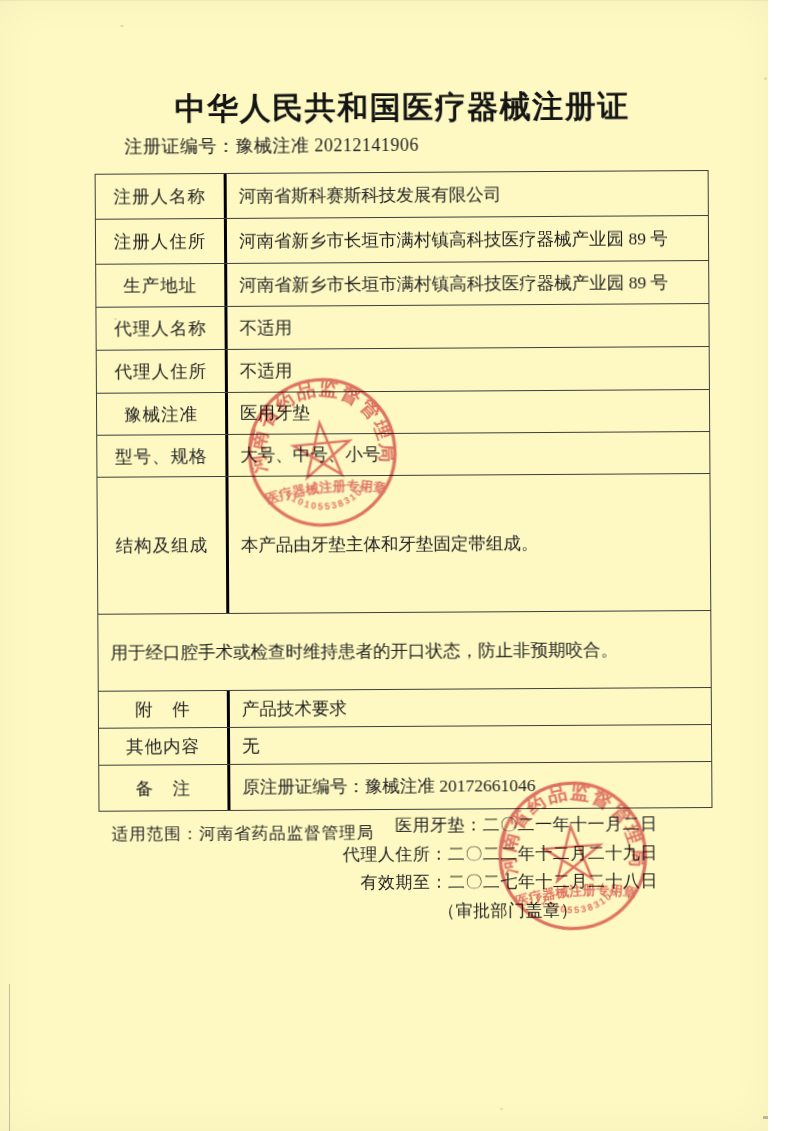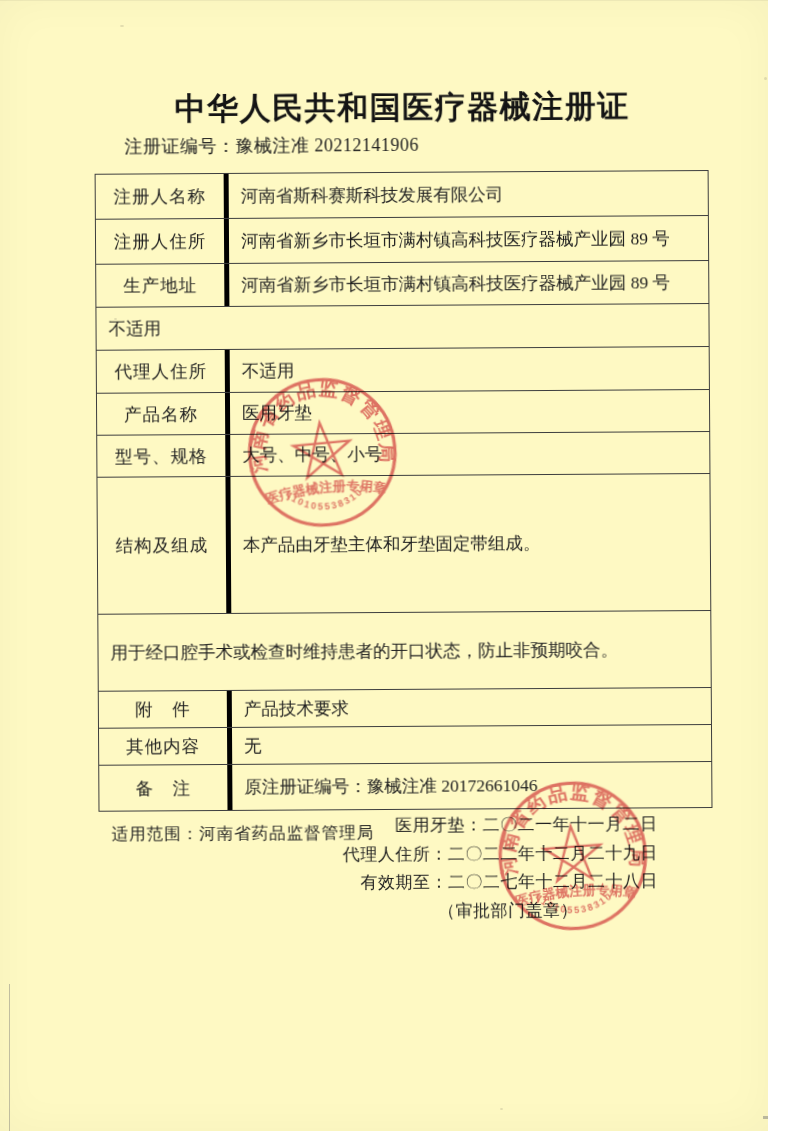--- a/index.html
+++ b/index.html
@@ -21,21 +21,21 @@
   }
   .certline { position:absolute; top:133px; left:127px; font-size:18px; letter-spacing:0.5px; }
 
   .table {
     position:absolute; top:172px; left:97px; width:612px;
     border:1px solid #3d3d3d;
   }
   .tr { display:flex; border-top:1px solid #3d3d3d; }
   .tr:first-child { border-top:none; }
   .th {
-    flex:0 0 128px; width:128px; border-right:5px solid #000000;
+    flex:0 0 128px; width:128px; border-right:3px solid #000000;
     display:flex; align-items:center; justify-content:center;
     font-size:17.5px; letter-spacing:1px; text-align:center;
   }
   .td {
     flex:1; display:flex; align-items:center;
     padding:3px 10px 3px 12px; font-size:17.5px; line-height:35px;
   }
 
   .dept-line { position:absolute; top:822px; left:110px; font-size:16.5px; letter-spacing:1px; }
   .dates {
@@ -77,28 +77,29 @@
       </div>
       <div class="tr" style="height:44px">
         <div class="th">注册人住所</div>
         <div class="td">河南省新乡市长垣市满村镇高科技医疗器械产业园 89 号</div>
       </div>
       <div class="tr" style="height:42px">
         <div class="th">生产地址</div>
         <div class="td">河南省新乡市长垣市满村镇高科技医疗器械产业园 89 号</div>
       </div>
       <div class="tr" style="height:42px">
+        <div class="th">代理人名称</div>
         <div class="td">不适用</div>
       </div>
       <div class="tr" style="height:42px">
         <div class="th">代理人住所</div>
         <div class="td">不适用</div>
       </div>
       <div class="tr" style="height:41px">
-        <div class="th">产品名称</div>
+        <div class="th">豫械注准</div>
         <div class="td">医用牙垫</div>
       </div>
       <div class="tr" style="height:41px">
         <div class="th">型号、规格</div>
         <div class="td">大号、中号、小号</div>
       </div>
       <div class="tr" style="height:136px">
         <div class="th">结构及组成</div>
         <div class="td">本产品由牙垫主体和牙垫固定带组成。</div>
       </div>

